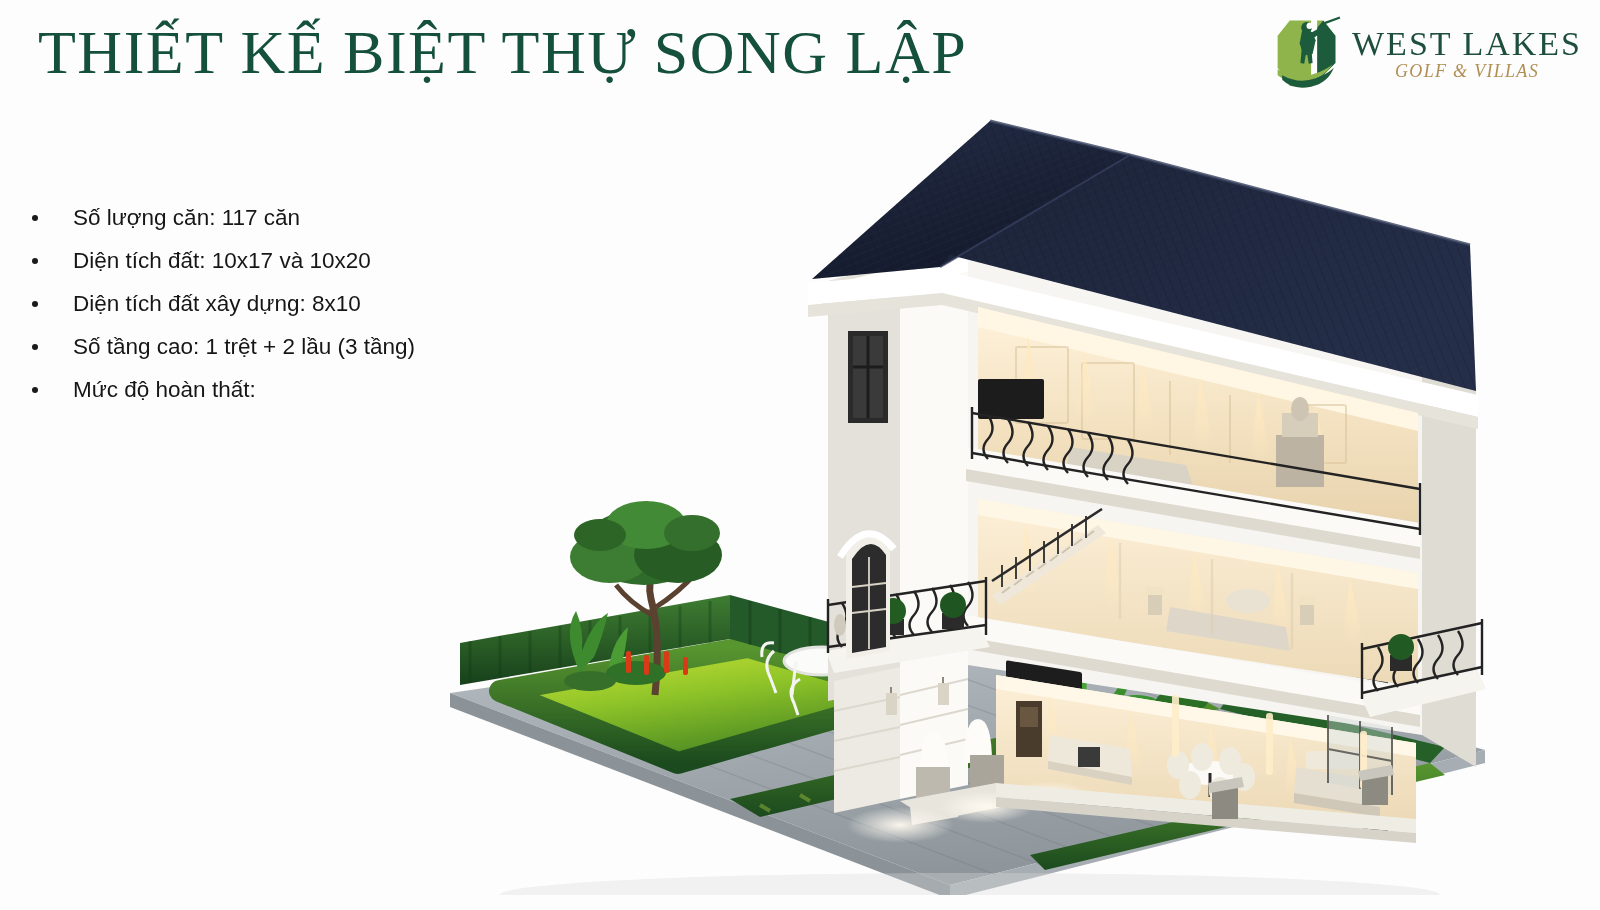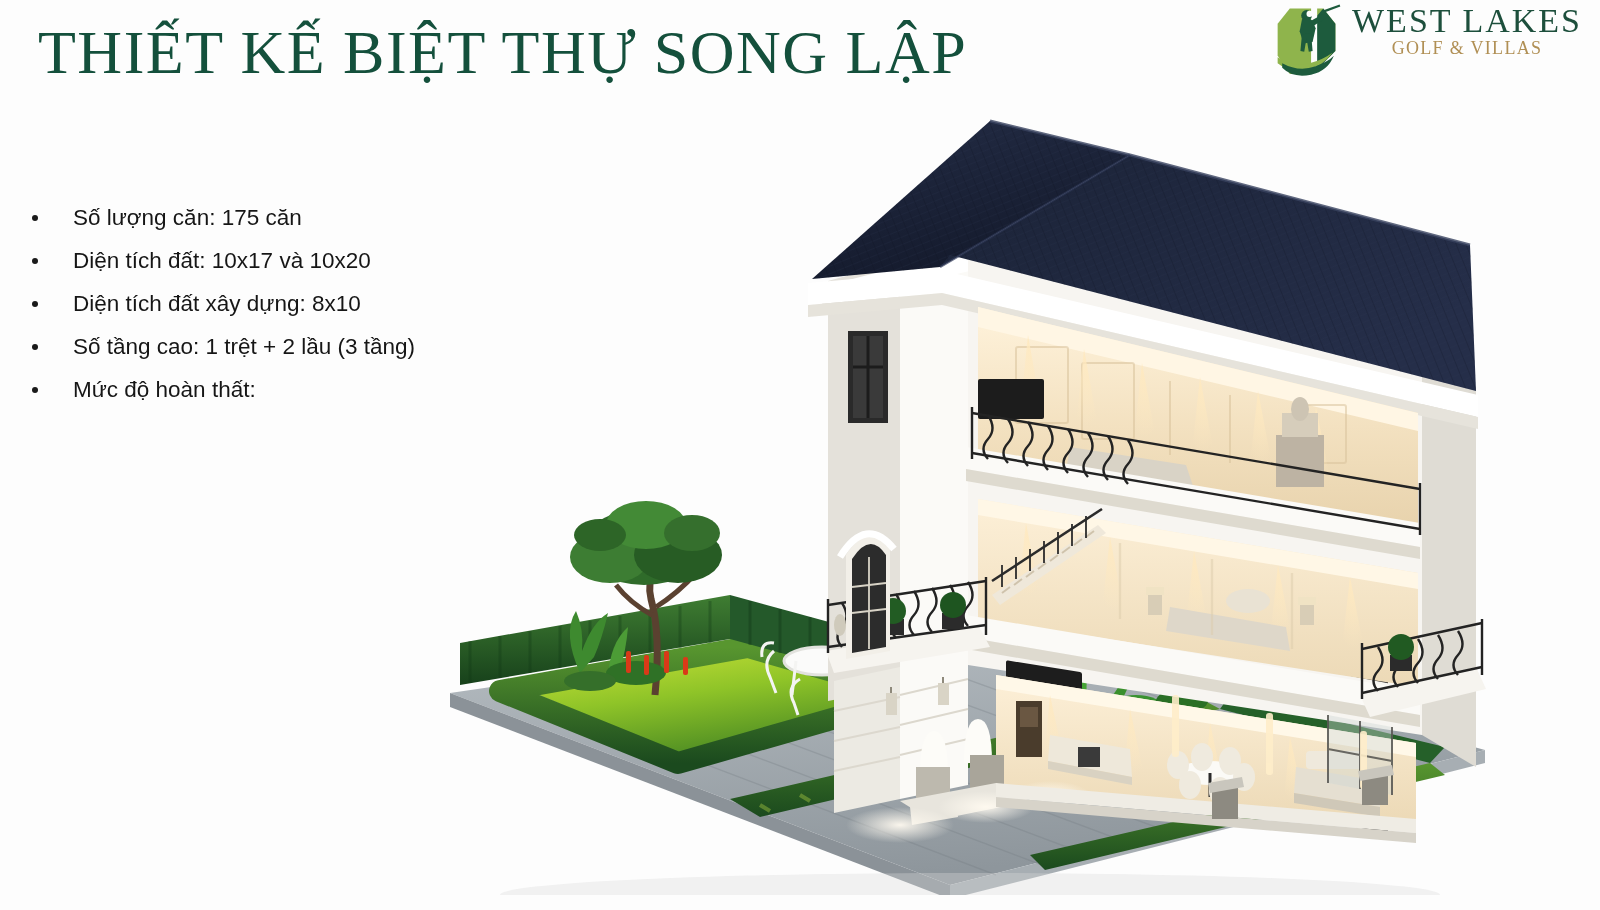--- a/index.html
+++ b/index.html
@@ -30,43 +30,44 @@
     line-height: 1.05;
     letter-spacing: 1.5px;
     color: #14503c;
     white-space: nowrap;
   }
 
   
   .logo {
     position: absolute;
     right: 18px;
-    top: 4px;
+    top: 16px;
     display: flex;
-    align-items: flex-start;
+    align-items: center;
     gap: 9px;
   }
   .logo-mark { width: 76px; height: 74px; display: block; }
   .logo-text { display: flex; flex-direction: column; align-items: center; }
   .logo-name {
     font-family: "Liberation Serif", serif;
     font-size: 34px;
     letter-spacing: 2.0px;
     color: #1d4f3c;
     line-height: 1.0;
     white-space: nowrap;
   }
   .logo-sub {
     font-family: "Liberation Serif", serif;
     font-size: 18px;
     letter-spacing: 1.3px;
     color: #b08f54;
     line-height: 1.0;
     margin-top: 1px;
     white-space: nowrap;
+    font-style: italic;
   }
 
   
   .bullets {
     position: absolute;
     left: 28px;
     top: 196px;
     width: 700px;
   }
   .b-row {
@@ -143,21 +144,21 @@
     <span class="logo-text">
       <span class="logo-name">WEST LAKES</span>
       <span class="logo-sub">GOLF &amp; VILLAS</span>
     </span>
   </div>
 
   <div class="bullets">
 
     <div class="b-row">
       <span class="b-dot"></span>
-      <span class="b-text">Số lượng căn: 175 căn</span>
+      <span class="b-text">Số lượng căn: 117 căn</span>
     </div>
 
     <div class="b-row">
       <span class="b-dot"></span>
       <span class="b-text">Diện tích đất: 10x17 và 10x20</span>
     </div>
 
     <div class="b-row">
       <span class="b-dot"></span>
       <span class="b-text">Diện tích đất xây dựng: 8x10</span>

